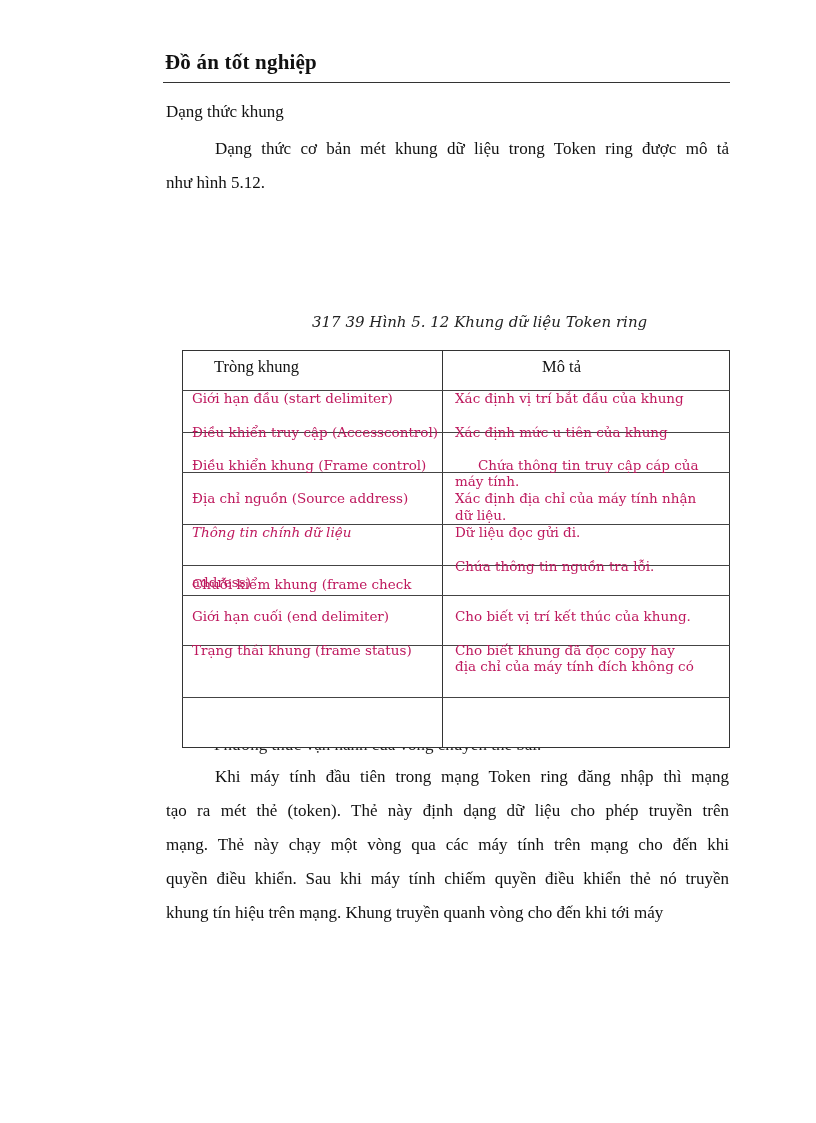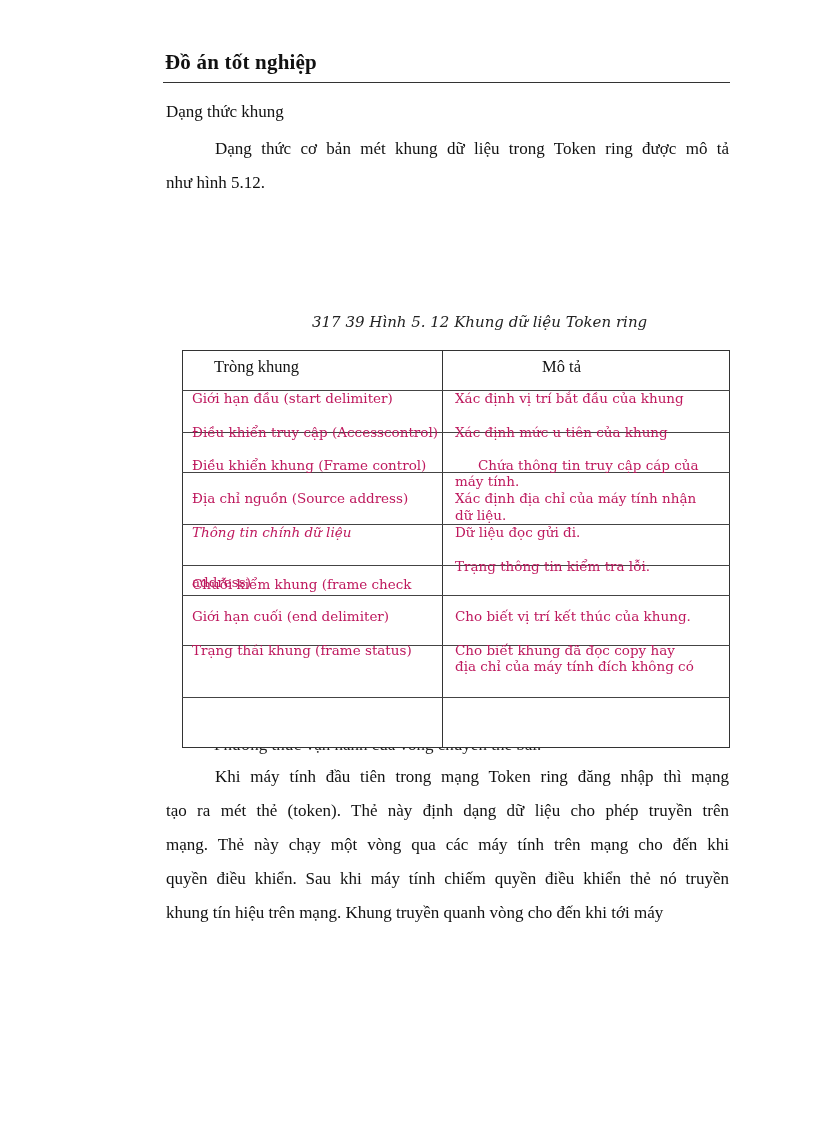--- a/index.html
+++ b/index.html
@@ -63,21 +63,21 @@
   <div class="abs cell" style="left:192px; top:609px;text-align:right;">Giới hạn cuối (end delimiter)</div>
   <div class="abs cell" style="left:192px; top:643px;">Trạng thái khung (frame status)</div>
 
   <div class="abs cell" style="left:455px; top:391px;">Xác định vị trí bắt đầu của khung</div>
   <div class="abs cell" style="left:455px; top:425px;">Xác định mức u   tiên của khung</div>
   <div class="abs cell" style="left:455px; top:458px;margin-left:23px;">Chứa thông tin truy cập cáp của</div>
   <div class="abs cell" style="left:455px; top:474px;"> máy tính.</div>
   <div class="abs cell" style="left:455px; top:491px;">Xác định địa chỉ của máy tính nhận</div>
   <div class="abs cell" style="left:455px; top:508px;">dữ liệu.</div>
   <div class="abs cell" style="left:455px; top:525px;"> Dữ liệu đọc   gửi đi.</div>
-  <div class="abs cell" style="left:455px; top:559px;"> Trạng thông tin kiểm tra lỗi.</div>
+  <div class="abs cell" style="left:455px; top:559px;"> Chứa thông tin nguồn tra lỗi.</div>
   <div class="abs cell" style="left:455px; top:609px;"> Cho biết vị trí kết thúc của khung.</div>
   <div class="abs cell" style="left:455px; top:643px;"> Cho biết khung đã đọc   copy hay</div>
   <div class="abs cell" style="left:455px; top:659px;"> địa chỉ  của máy tính đích không có</div>
 </div>
 
 <div class="abs para p2">
   <div style="text-align-last:justify;"><span class="indent"></span><span>Khi máy tính đầu tiên trong mạng Token ring đăng nhập thì mạng</span></div>
   <div style="text-align-last:justify;">tạo ra mét thẻ (token). Thẻ này định dạng dữ liệu  cho phép truyền trên</div>
   <div style="text-align-last:justify;">mạng. Thẻ này chạy một vòng qua các máy tính trên mạng cho đến khi</div>
   <div style="text-align-last:justify;">quyền điều khiển. Sau khi máy tính chiếm quyền điều khiển thẻ nó truyền</div>

